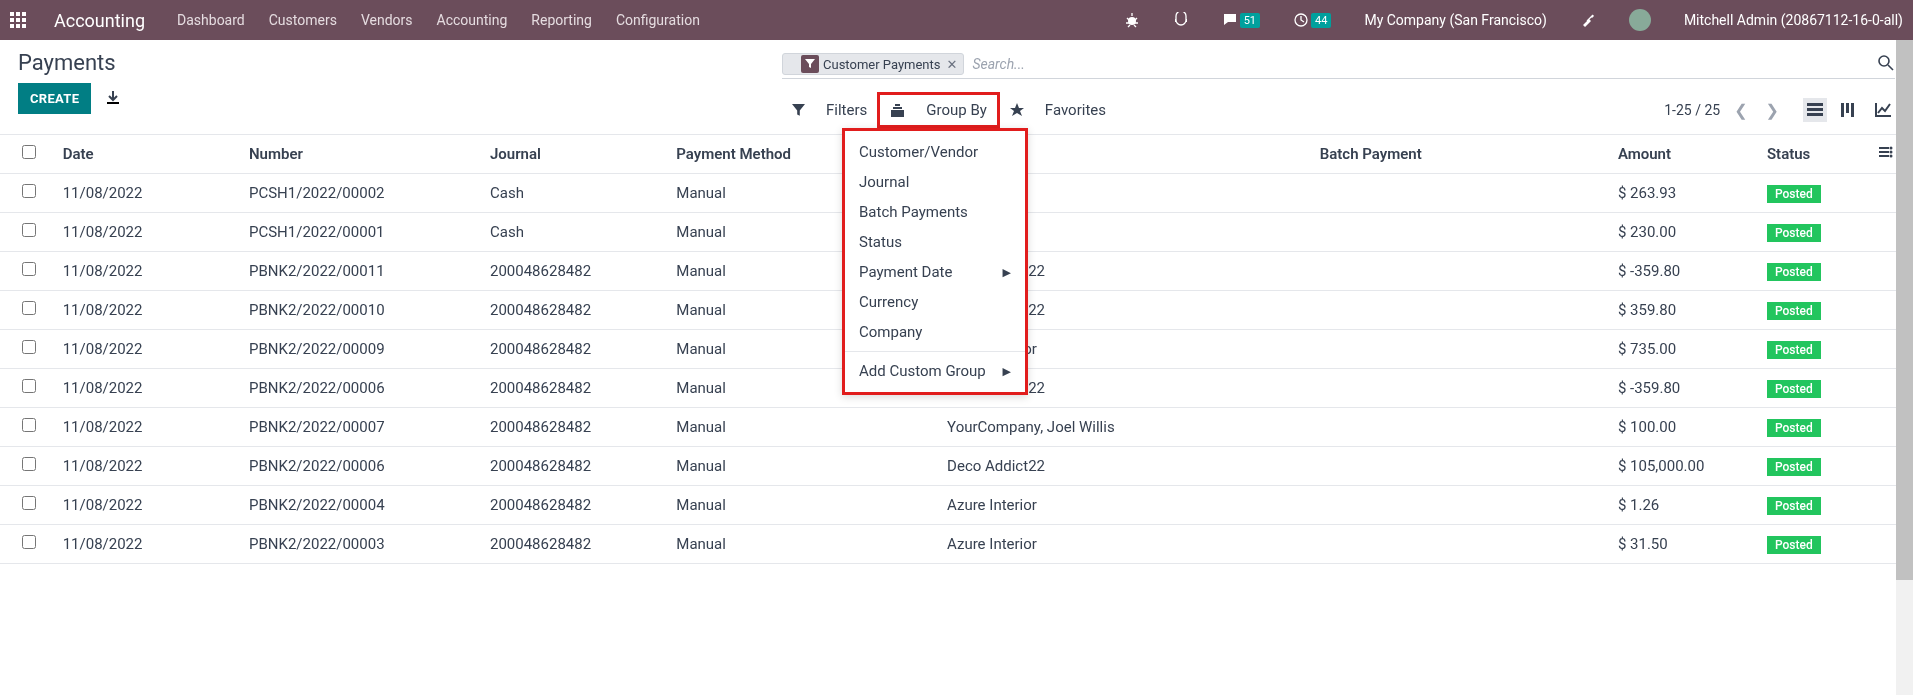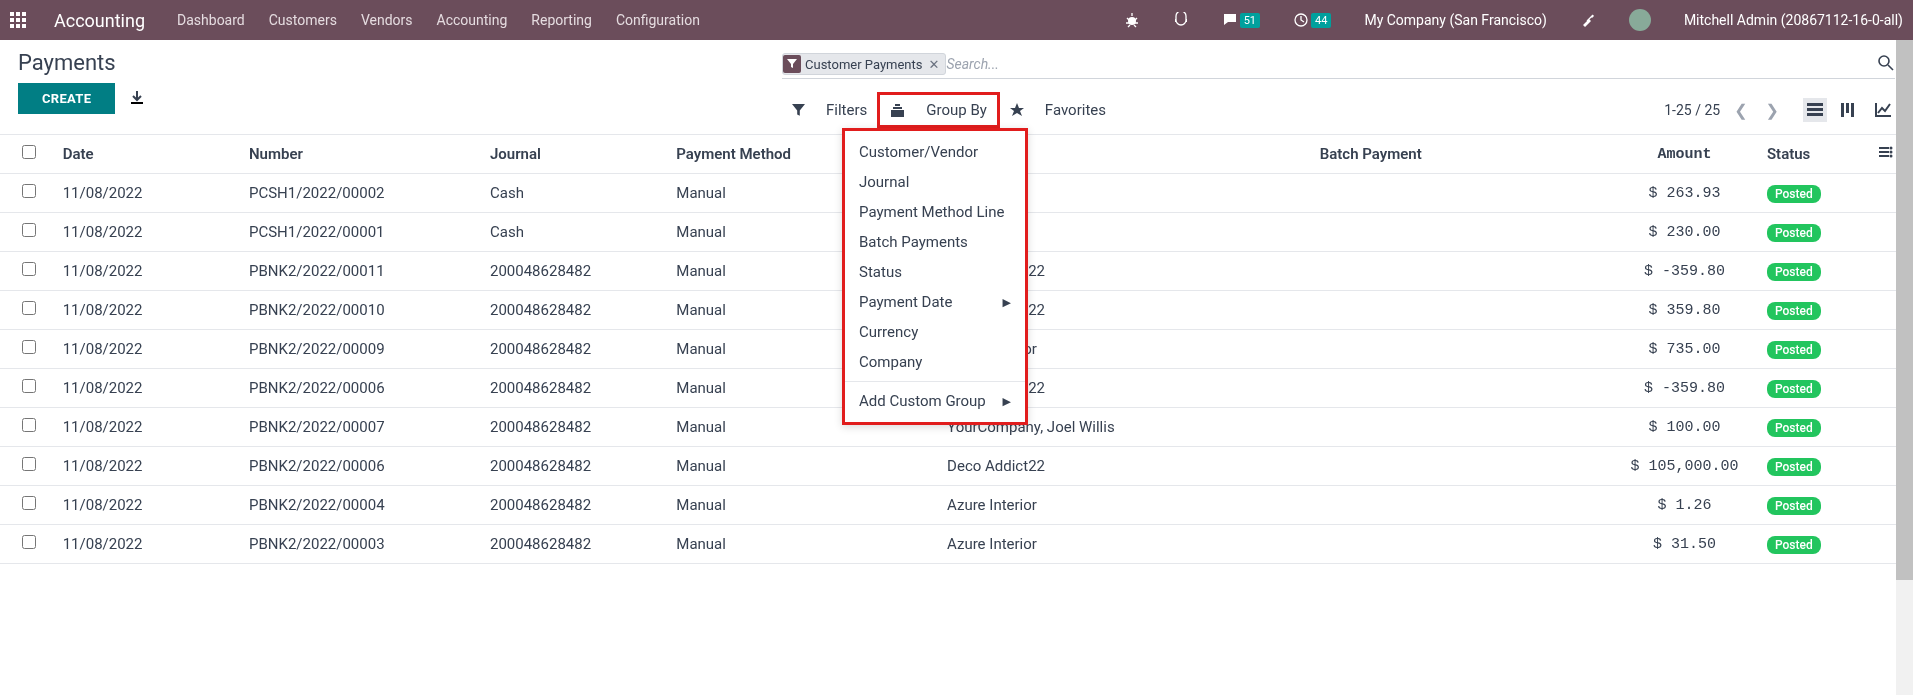--- a/index.html
+++ b/index.html
@@ -16,28 +16,28 @@
 .ticon { width:16px; height:16px; fill:#fff; position:relative; }
 .badge-wrap { position:relative; display:flex; align-items:center; }
 .badge { background:#00a09d; color:#fff; font-size:11px; padding:1px 4px; border-radius:2px; margin-left:2px; }
 .company, .user { font-size:14px; color:#fff; }
 .avatar { width:22px; height:22px; border-radius:50%; background:#8a9; display:inline-block; }
 
 
 .controlbar { height:94px; padding:10px 18px 0 18px; position:relative; background:#fff; }
 .title { font-size:22px; color:#374151; margin-bottom:8px; }
 .actions-row { display:flex; align-items:center; gap:14px; }
-.btn-create { background:#017e84; color:#fff; border:none; padding:8px 24px; font-weight:700; font-size:13px; letter-spacing:.3px; cursor:pointer; }
+.btn-create { background:#017e84; color:#fff; border:none; padding:8px 12px; font-weight:700; font-size:13px; letter-spacing:.3px; cursor:pointer; }
 .dl-icon { font-size:18px; color:#374151; cursor:pointer; }
 .search-area { position:absolute; top:10px; left:782px; right:18px; }
 .search-box { display:flex; align-items:center; border-bottom:1px solid #d1d5db; padding:3px 0; }
-.tag { display:flex; align-items:center; background:#e5e7eb; border:1px solid #d1d5db; border-radius:3px; font-size:13px; padding:1px 4px 1px 0; gap:4px; }
+.tag { display:flex; align-items:center; background:#e5e7eb; border:1px solid #d1d5db; border-radius:3px; font-size:13px; padding:1px 4px 1px 18px; gap:4px; }
 .tag-icon { background:#6b4d5b; color:#fff; width:18px; height:18px; display:flex; align-items:center; justify-content:center; font-size:11px; border-radius:2px; }
 .tag-x { color:#6b7280; cursor:pointer; padding:0 2px; }
-.search-input { border:none; outline:none; font-size:14px; flex:1; color:#374151; }
+.search-input { border:none; outline:none; font-size:14px; flex:1; margin-left:8px; color:#374151; }
 .search-input::placeholder { color:#9ca3af; font-style:italic; }
 .search-mag { cursor:pointer; }
 .search-toolbar { position:absolute; top:52px; left:782px; right:18px; display:flex; align-items:center; }
 .stb { display:flex; align-items:center; gap:21px; padding:6px 10px; cursor:pointer; color:#374151; font-size:15px; }
 .stb.group-by { border:3px solid #e11d1d; }
 .pager { margin-left:auto; display:flex; align-items:center; gap:10px; color:#374151; }
 .pager-arrow { color:#9ca3af; font-size:16px; padding:4px; cursor:pointer; }
 .view-switch { display:flex; align-items:center; gap:10px; margin-left:20px; }
 .vs { width:24px; height:24px; display:flex; align-items:center; justify-content:center; cursor:pointer; }
 .vs.active { background:#e5e7eb; }
@@ -55,24 +55,24 @@
 th { font-weight:600; color:#374151; }
 td { color:#374151; }
 .col-check { width:44px; padding-left:22px; }
 .col-date { width:150px; }
 .col-number { width:194px; }
 .col-journal { width:150px; }
 .col-method { width:218px; }
 .col-partner { width:300px; }
 .col-batch { width:240px; }
 .col-amount { width:120px; text-align:right; }
-th.col-amount, td.col-amount { text-align:center;font-family:Liberation Mono, monospace; }
+th.col-amount, td.col-amount { text-align:left; }
 .col-status { width:80px; }
 .col-opt { width:44px; text-align:right; padding-right:20px; }
-.status-pill { background:#22c55e; color:#fff; font-size:12px; padding:2px 8px; border-radius:8px; font-weight:500; }
+.status-pill { background:#22c55e; color:#fff; font-size:12px; padding:2px 8px; border-radius:0; font-weight:500; }
 input[type=checkbox] { width:14px; height:14px; }
 .scrollbar { position:fixed; right:0; top:40px; bottom:0; width:17px; background:#f1f1f1; }
 .scroll-thumb { background:#c1c1c1; width:100%; height:540px; }
 </style>
 </head>
 <body>
 
 <div class="topbar">
   <div class="topnav">
     <div class="apps-grid">
@@ -210,23 +210,20 @@
   </div>
 </div>
 
 <div class="dropdown">
   <div id="dd-items">
       <div class="dd-item">
         <span>Customer/Vendor</span>
       </div>
       <div class="dd-item">
         <span>Journal</span>
-      </div>
-      <div class="dd-item">
-        <span>Payment Method Line</span>
       </div>
       <div class="dd-item">
         <span>Batch Payments</span>
       </div>
       <div class="dd-item">
         <span>Status</span>
       </div>
       <div class="dd-item">
         <span>Payment Date</span>
         <span class="dd-caret">▶</span>

